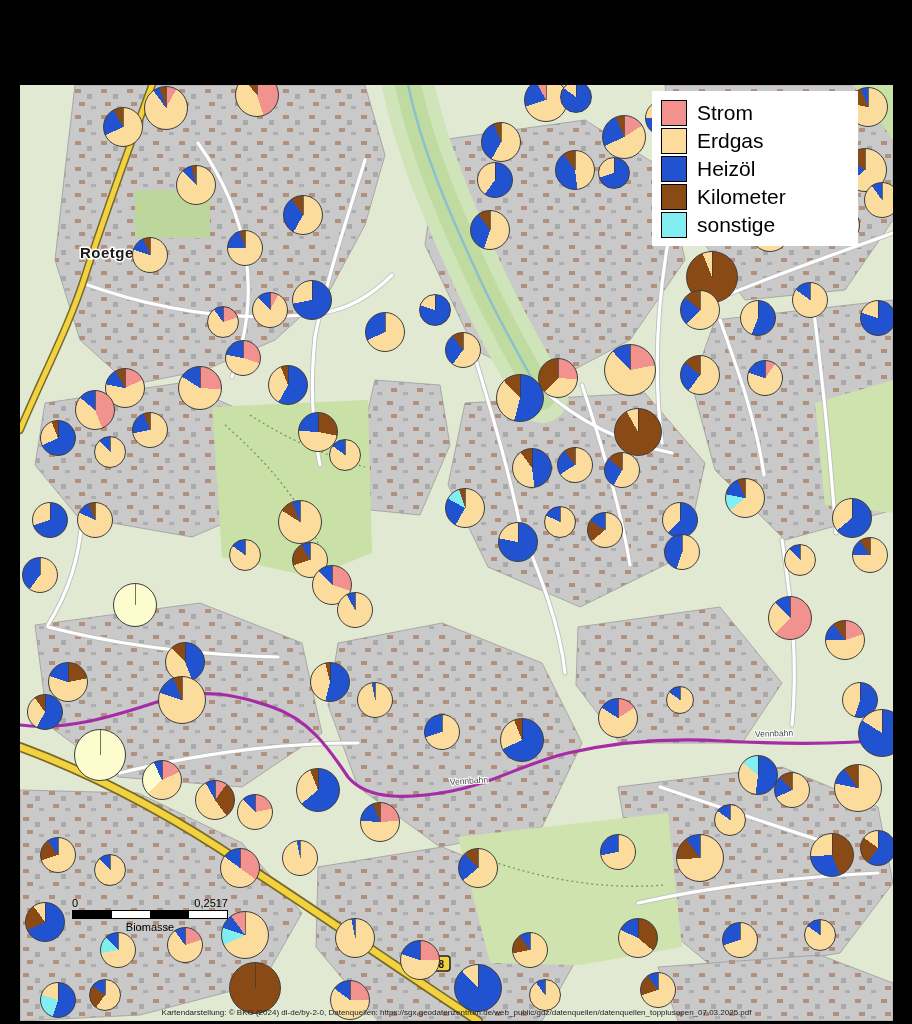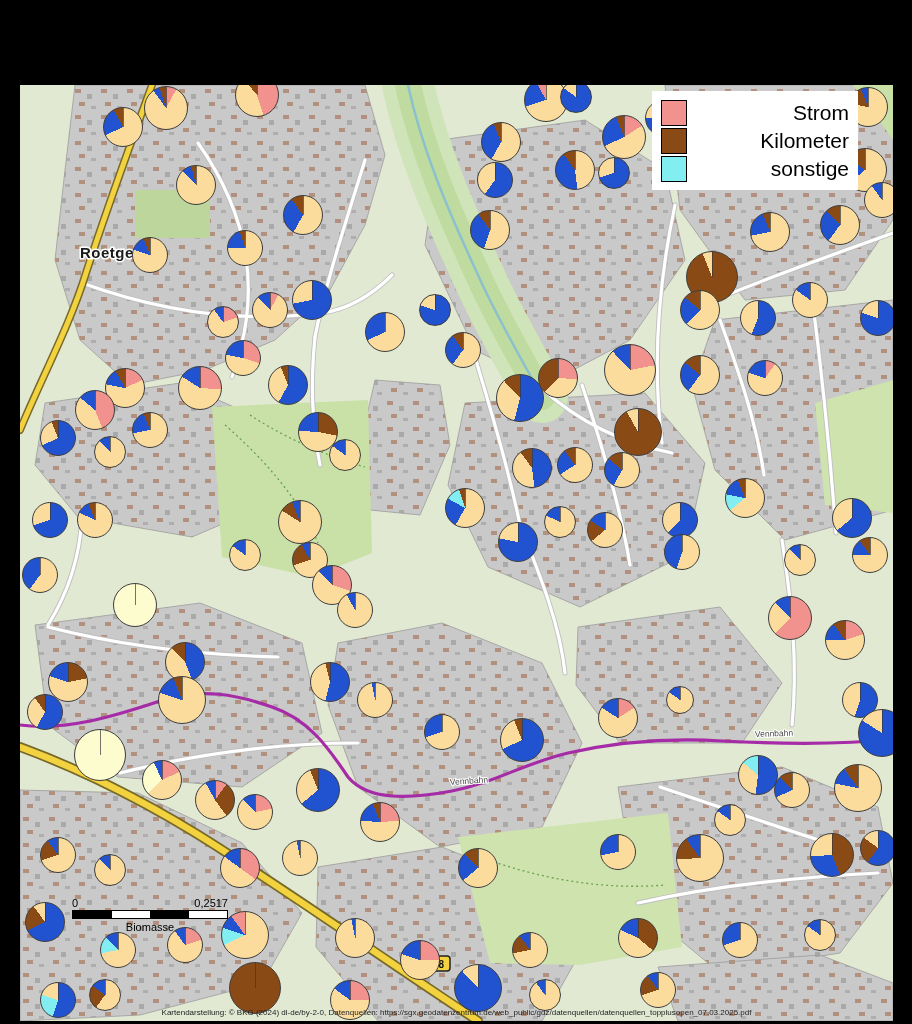--- a/index.html
+++ b/index.html
@@ -4,21 +4,21 @@
 <title>Map</title>
 <style>
   html,body{margin:0;padding:0;width:912px;height:1024px;overflow:hidden;background:#000;}
   body{position:relative;font-family:"Liberation Sans",sans-serif;}
   #map{position:absolute;left:20px;top:85px;width:873px;height:936px;overflow:hidden;background:#e2e9d3;}
   #basemap{position:absolute;left:0;top:0;}
   #pie-layer{position:absolute;left:0;top:0;width:100%;height:100%;z-index:5;}
   .pie{position:absolute;border-radius:50%;border:1px solid #3d3d3d;box-sizing:border-box;}
   .pie::after{content:"";position:absolute;left:calc(50% - 0.5px);top:0;width:1px;height:50%;background:rgba(55,55,55,.7);}
   .legend{position:absolute;left:632px;top:6px;width:206px;background:#fff;padding:7px 9px;z-index:10;box-sizing:border-box;}
-  .legend-item{display:flex;align-items:center;margin:1px 0;justify-content:space-between;}
+  .legend-item{display:flex;align-items:center;margin:1px 0;}
   .legend-swatch{width:26px;height:26px;border:1px solid #000;margin-right:10px;flex:none;box-sizing:border-box;}
   .legend-label{font-size:21px;color:#000;line-height:27px;}
   .scalebar{position:absolute;left:52px;top:812px;width:156px;z-index:9;color:#000;}
   .sb-labels{display:flex;justify-content:space-between;font-size:11px;margin-bottom:1px;}
   .sb-bar{display:flex;height:7px;border:1px solid #000;background:#fff;}
   .sb-bar i{flex:1;}
   .sb-bar i:nth-child(1),.sb-bar i:nth-child(3){background:#000;}
   .sb-unit{text-align:center;font-size:11px;margin-top:2px;}
   .attribution{position:absolute;left:0;right:0;bottom:4px;text-align:center;font-size:8px;color:#222;z-index:9;}
   .town-label{font-size:15px;font-weight:bold;fill:#1a1a1a;paint-order:stroke;stroke:#ffffff;stroke-width:3px;letter-spacing:.5px;}
@@ -264,20 +264,28 @@
       <div class="pie" style="left: 69px; top: 894px; width: 32px; height: 32px; background: conic-gradient(rgb(251, 220, 156) 0%, rgb(251, 220, 156) 60%, rgb(138, 74, 21) 60%, rgb(138, 74, 21) 85%, rgb(33, 82, 207) 85%, rgb(33, 82, 207) 100%);"></div>
     </div>
 
   <div class="legend">
     <div id="legend-items">
         <div class="legend-item">
           <span class="legend-swatch" style="background: rgb(242, 146, 142);"></span>
           <span class="legend-label">Strom</span>
         </div>
         <div class="legend-item">
+          <span class="legend-swatch" style="background: rgb(251, 220, 156);"></span>
+          <span class="legend-label">Erdgas</span>
+        </div>
+        <div class="legend-item">
+          <span class="legend-swatch" style="background: rgb(33, 82, 207);"></span>
+          <span class="legend-label">Heizöl</span>
+        </div>
+        <div class="legend-item">
           <span class="legend-swatch" style="background: rgb(138, 74, 21);"></span>
           <span class="legend-label">Kilometer</span>
         </div>
         <div class="legend-item">
           <span class="legend-swatch" style="background: rgb(130, 238, 242);"></span>
           <span class="legend-label">sonstige</span>
         </div>
       </div>
   </div>
 

